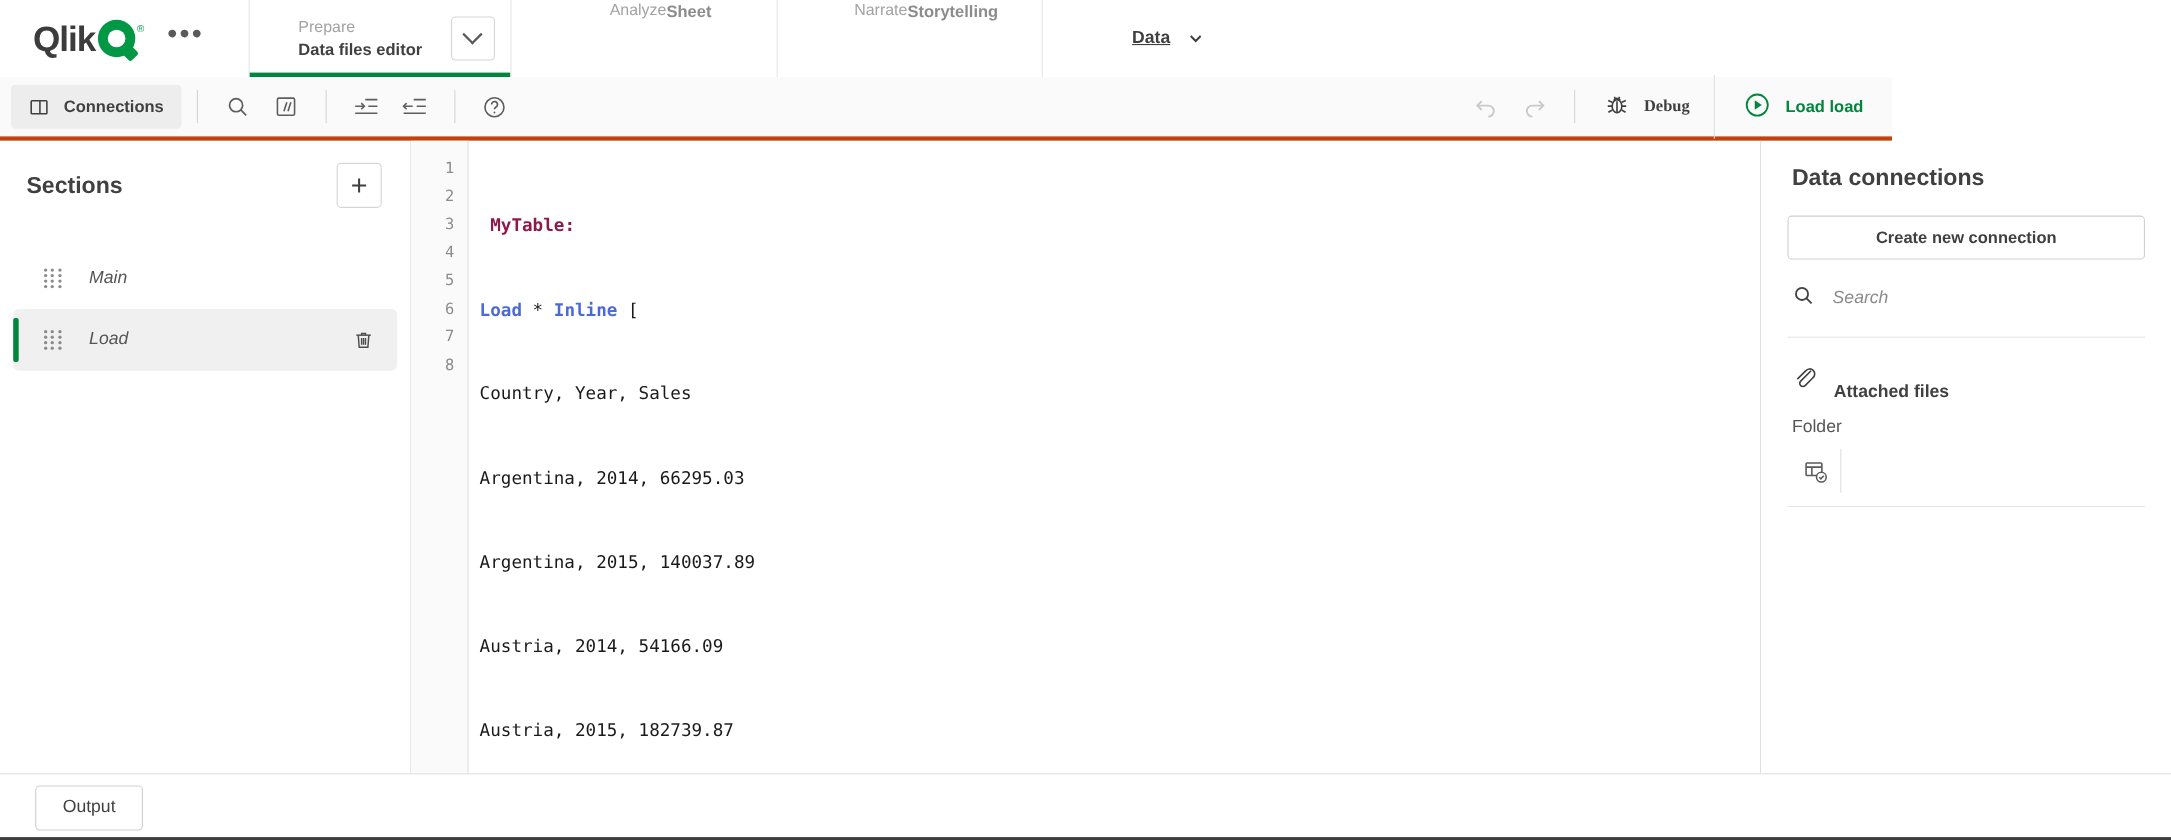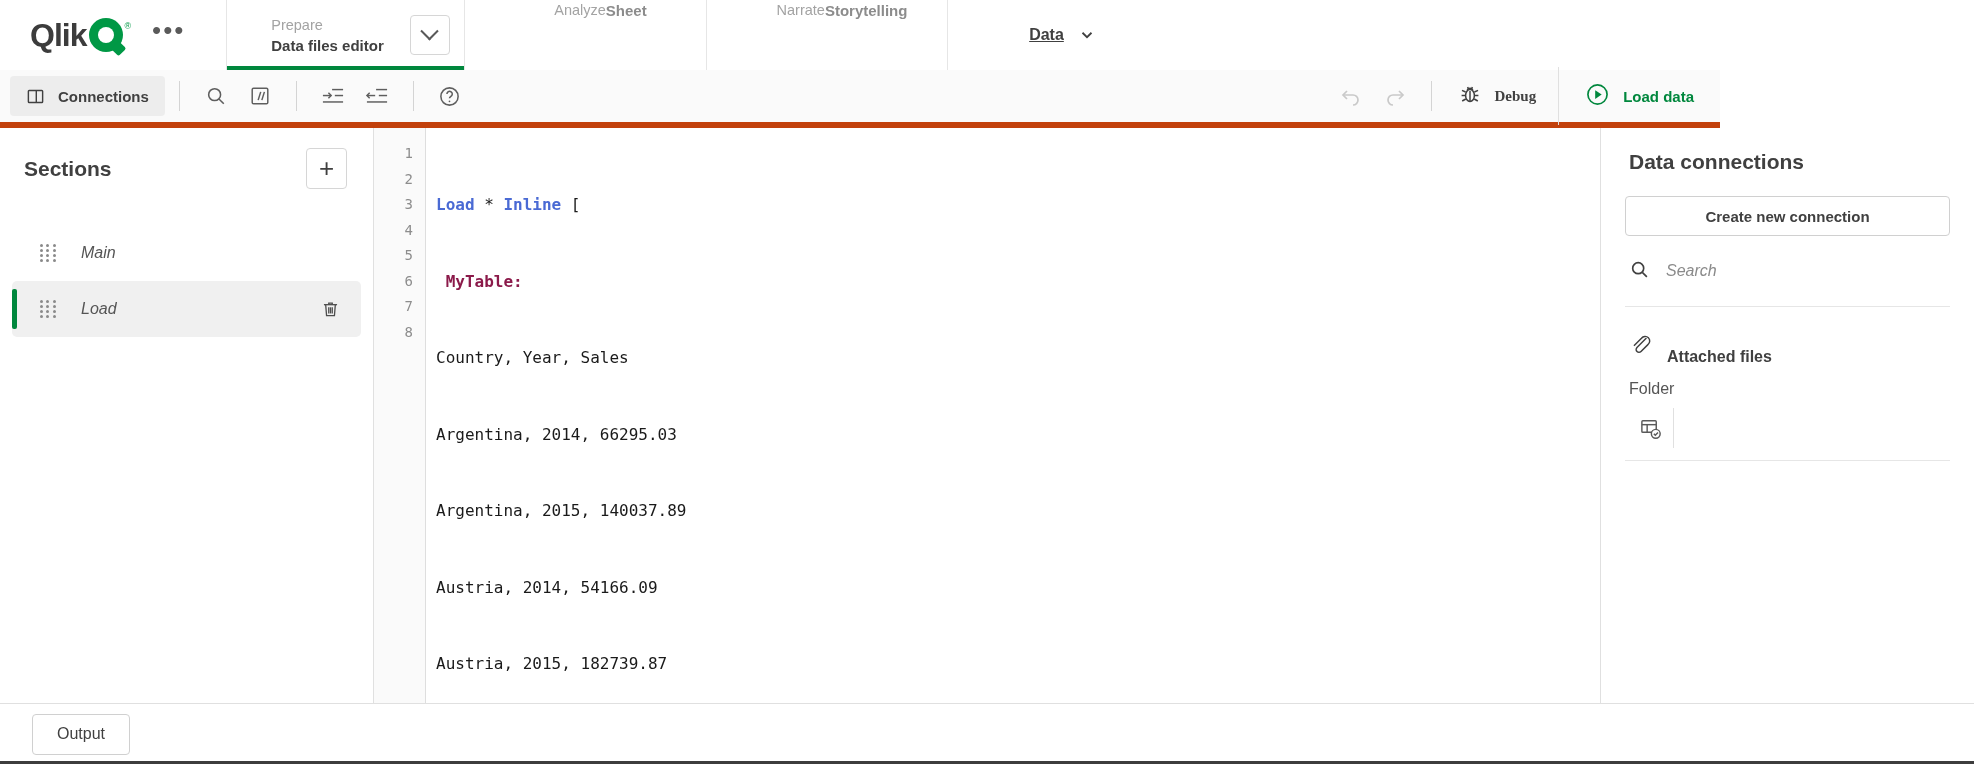--- a/index.html
+++ b/index.html
@@ -99,21 +99,21 @@
     border: 1px solid #d6d6d6; border-radius: 4px;
     display: flex; align-items: center; justify-content: center;
     margin-left: 26px; cursor: pointer; background:#fff;
   }
 
   
   .toolbar {
     position: absolute; left: 0; top: 70px;
     width: 1720px; height: 58px;
     background: #fafafa;
-    border-bottom: 6px solid #c2410c;
+    border-bottom: 4px solid #c2410c;
     display: flex; align-items: center;
   }
   .tb-left { display: flex; align-items: center; padding-left: 10px; gap: 0px; }
   .conn-btn {
     display: flex; align-items: center; gap: 13px;
     height: 40px; padding: 0 16px;
     background: #ededed; border-radius: 4px;
     font-size: 15px; font-weight: bold; color: #404040;
     cursor: pointer;
   }
@@ -410,21 +410,21 @@
       <span>Debug</span>
     </div>
 
     <div class="loaddata-btn">
       <span>
         <svg width="25" height="25" viewBox="0 0 24 24" fill="none" stroke="#00873d" stroke-width="1.6">
           <circle cx="12" cy="12" r="9.2"></circle>
             <path d="M9.8 7.8l6.2 4.2-6.2 4.2z" fill="#00873d" stroke="none"></path>
         </svg>
       </span>
-      <span>Load data</span>
+      <span>Load load</span>
     </div>
   </div>
 </div>
 
 <div class="main">
 
   <div class="sidebar">
     <div class="sections-head">
       <div class="sections-title">Sections</div>
       <div class="add-btn">+</div>
@@ -485,22 +485,22 @@
       <div>2</div>
       <div>3</div>
       <div>4</div>
       <div>5</div>
       <div>6</div>
       <div>7</div>
       <div>8</div>
     </div>
 
     <div class="code">
+      <div><span> </span><span class="tok-table">MyTable</span><span class="tok-table">:</span></div>
       <div><span class="tok-kw">Load</span><span> * </span><span class="tok-kw">Inline</span><span> [</span></div>
-      <div><span> </span><span class="tok-table">MyTable</span><span class="tok-table">:</span></div>
       <div>Country, Year, Sales</div>
       <div>Argentina, 2014, 66295.03</div>
       <div>Argentina, 2015, 140037.89</div>
       <div>Austria, 2014, 54166.09</div>
       <div>Austria, 2015, 182739.87</div>
       <div>];</div>
     </div>
   </div>
 
   <div class="rightpanel">

